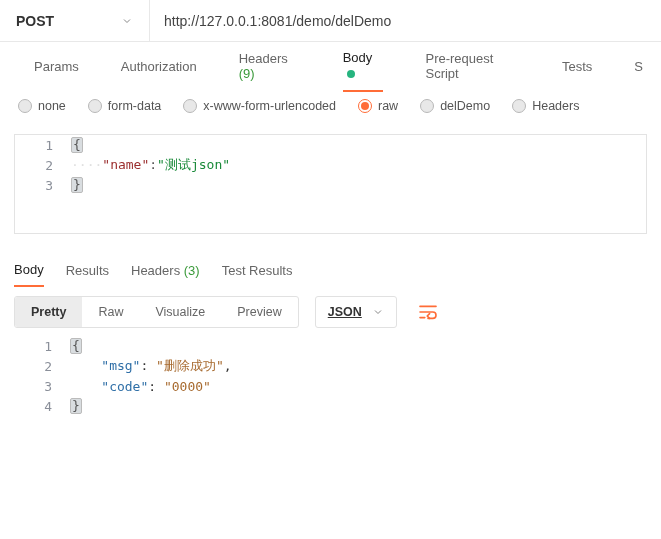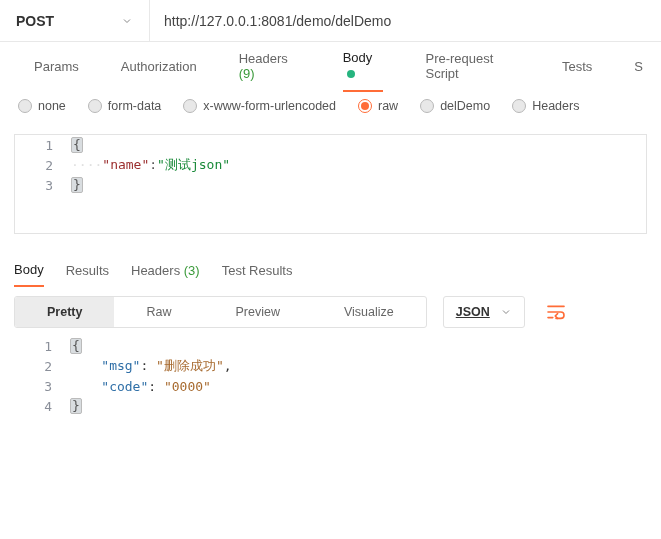--- a/index.html
+++ b/index.html
@@ -107,21 +107,21 @@
   
   .resp-bar {
     display: flex; align-items: center;
     padding: 0 14px; height: 44px; gap: 0;
   }
   .view-seg {
     display: flex; border: 1px solid #e1e1e1; border-radius: 3px; overflow: hidden;
     background: #fff;
   }
   .view-btn {
-    padding: 8px 32px; font-size: 12.5px; color: #666; cursor: pointer;
+    padding: 8px 16px; font-size: 12.5px; color: #666; cursor: pointer;
   }
   .view-btn.active { background: #ececec; color: #333; font-weight: 600; }
   .fmt-sel {
     margin-left: 16px;
     display: flex; align-items: center; gap: 10px;
     border: 1px solid #e1e1e1; border-radius: 3px;
     padding: 8px 12px; font-weight: 600; font-size: 12.5px; color: #333;
     cursor: pointer;
     text-decoration: underline;
   }
@@ -227,22 +227,22 @@
     <span>Headers</span>
     <span class="cnt">(3)</span>
   </div>
   <div class="resp-tab">Test Results</div>
 </div>
 
 <div class="resp-bar">
   <div class="view-seg">
     <div class="view-btn active">Pretty</div>
     <div class="view-btn">Raw</div>
+    <div class="view-btn">Visualize</div>
     <div class="view-btn">Preview</div>
-    <div class="view-btn">Visualize</div>
   </div>
   <div class="fmt-sel">
     <span>JSON</span>
     <svg viewBox="0 0 24 24" fill="none" stroke-width="2">
         <polyline points="6 9 12 15 18 9"></polyline>
       </svg>
   </div>
   <div class="wrap-btn">
     <svg width="20" height="16" viewBox="0 0 24 20" stroke-width="2" stroke-linecap="round" stroke-linejoin="round">
       <line x1="2" y1="3" x2="22" y2="3"></line>

